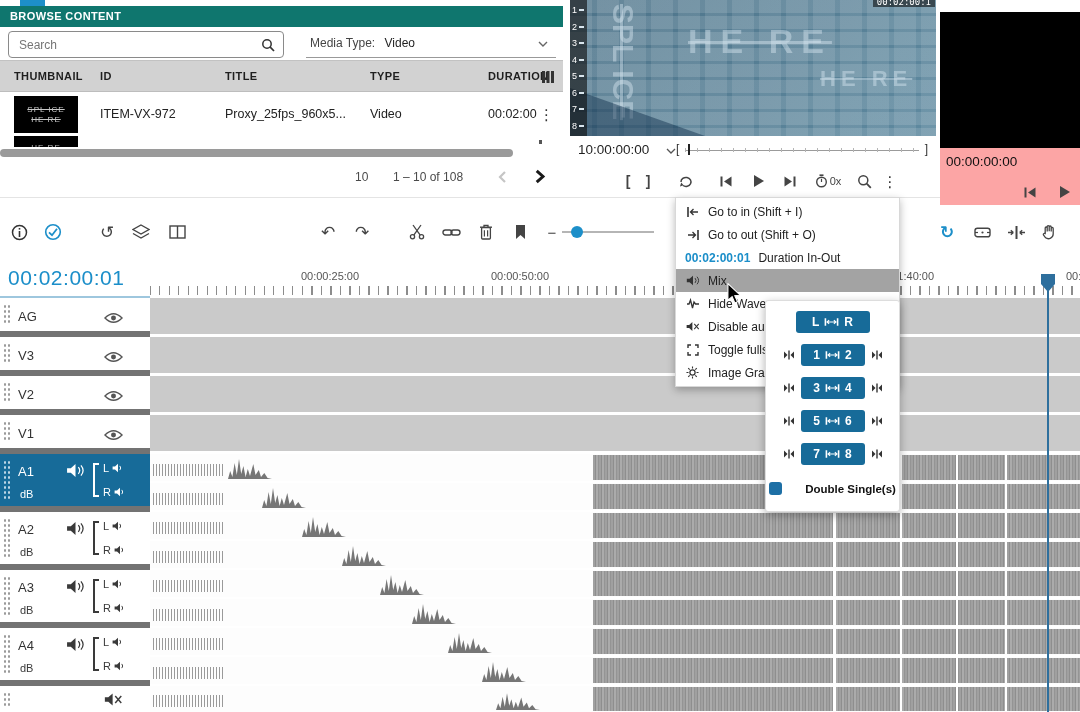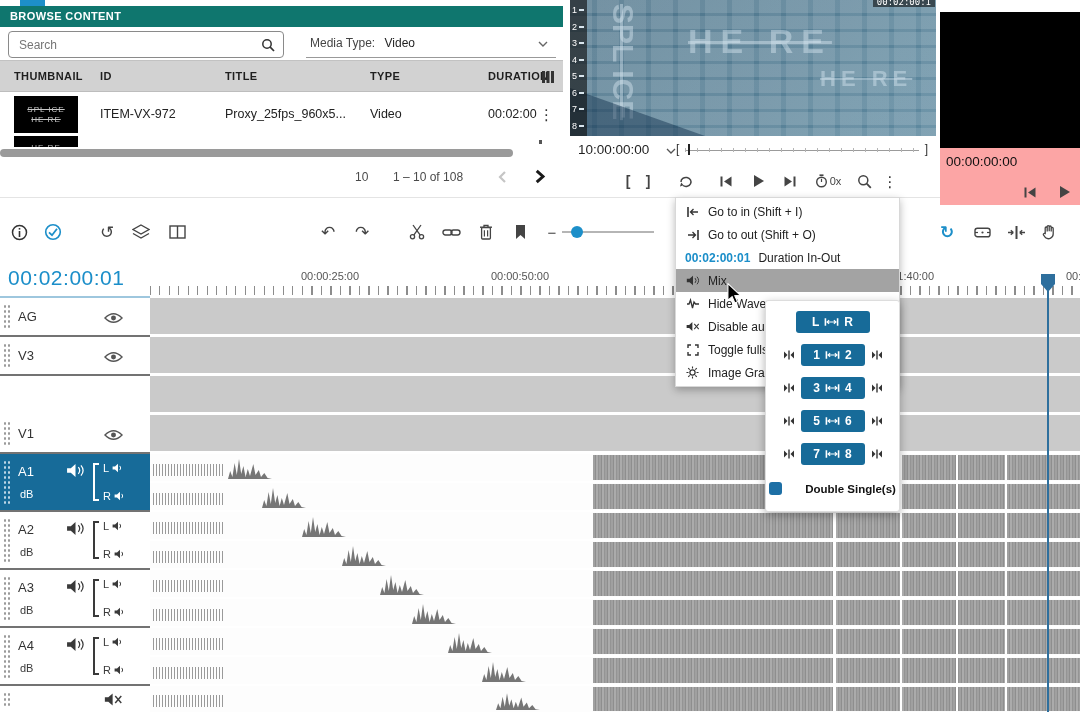--- a/index.html
+++ b/index.html
@@ -55,21 +55,21 @@
   .tb{position:absolute;top:16px;width:22px;height:22px;display:flex;align-items:center;justify-content:center;cursor:pointer;}
   .glyph{font-size:17px;color:#444;line-height:1;}
   
   #timeline{position:absolute;left:0;top:258px;width:1080px;height:454px;background:#fff;}
   #tl-tc{position:absolute;left:8px;top:8px;font-size:21px;color:#1b8ec9;letter-spacing:.5px;}
   #ruler{position:absolute;left:150px;top:0;right:0;height:40px;}
   #ruler .rl{position:absolute;top:12px;font-size:11px;color:#555;transform:translateX(-50%);white-space:nowrap;}
   #ruler .ticks{position:absolute;left:0;right:0;top:28px;height:9px;
     background:repeating-linear-gradient(90deg,#8c8c8c 0 1px,transparent 1px 9.5px);}
   .trackrow{position:absolute;left:0;right:0;}
-  .th150{position:absolute;left:0;top:0;bottom:0;width:150px;background:#fff;border-bottom:2px solid #737373;}
+  .th150{position:absolute;left:0;top:0;bottom:0;width:150px;background:#fff;border-bottom:6px solid #737373;}
   .grip{position:absolute;left:3px;top:6px;bottom:6px;width:8px;
     background-image:radial-gradient(circle,#9a9a9a 1px,transparent 1.4px);background-size:4px 5px;cursor:grab;}
   .grip.light{background-image:radial-gradient(circle,#bcd6e6 1px,transparent 1.4px);}
   .tname{position:absolute;left:18px;font-size:13px;color:#333;}
   .vcontent{position:absolute;left:150px;right:0;top:0;bottom:3px;background:#cacaca;}
   .acontent{position:absolute;left:150px;right:0;top:0;bottom:2px;}
   .lane{position:absolute;left:0;right:0;background:#fdfdfd;overflow:hidden;}
   .lane .lticks{position:absolute;left:3px;bottom:5px;width:70px;height:12px;
     background:repeating-linear-gradient(90deg,#9a9a9a 0 1px,transparent 1px 3px);}
   .spike{position:absolute;bottom:2px;}
@@ -404,20 +404,28 @@
         <div class="grip"></div>
         <span class="tname" style="top:11px;">V3</span>
         <svg class="abs" style="left:104px;top:14px;color:#555;" width="19" height="12" viewBox="0 0 20 12">
             <path d="M1 6 Q10 -3 19 6 Q10 15 1 6 Z" fill="none" stroke="currentColor" stroke-width="1.4"></path>
             <circle cx="10" cy="6" r="2.6" fill="currentColor"></circle>
           </svg>
       </div>
       <div class="vcontent"></div>
     </div>
     <div class="trackrow" style="top:118px;height:39px;">
+      <div class="th150">
+        <div class="grip"></div>
+        <span class="tname" style="top:11px;">V2</span>
+        <svg class="abs" style="left:104px;top:14px;color:#555;" width="19" height="12" viewBox="0 0 20 12">
+            <path d="M1 6 Q10 -3 19 6 Q10 15 1 6 Z" fill="none" stroke="currentColor" stroke-width="1.4"></path>
+            <circle cx="10" cy="6" r="2.6" fill="currentColor"></circle>
+          </svg>
+      </div>
       <div class="vcontent"></div>
     </div>
     <div class="trackrow" style="top:157px;height:39px;">
       <div class="th150">
         <div class="grip"></div>
         <span class="tname" style="top:11px;">V1</span>
         <svg class="abs" style="left:104px;top:14px;color:#555;" width="19" height="12" viewBox="0 0 20 12">
             <path d="M1 6 Q10 -3 19 6 Q10 15 1 6 Z" fill="none" stroke="currentColor" stroke-width="1.4"></path>
             <circle cx="10" cy="6" r="2.6" fill="currentColor"></circle>
           </svg>

